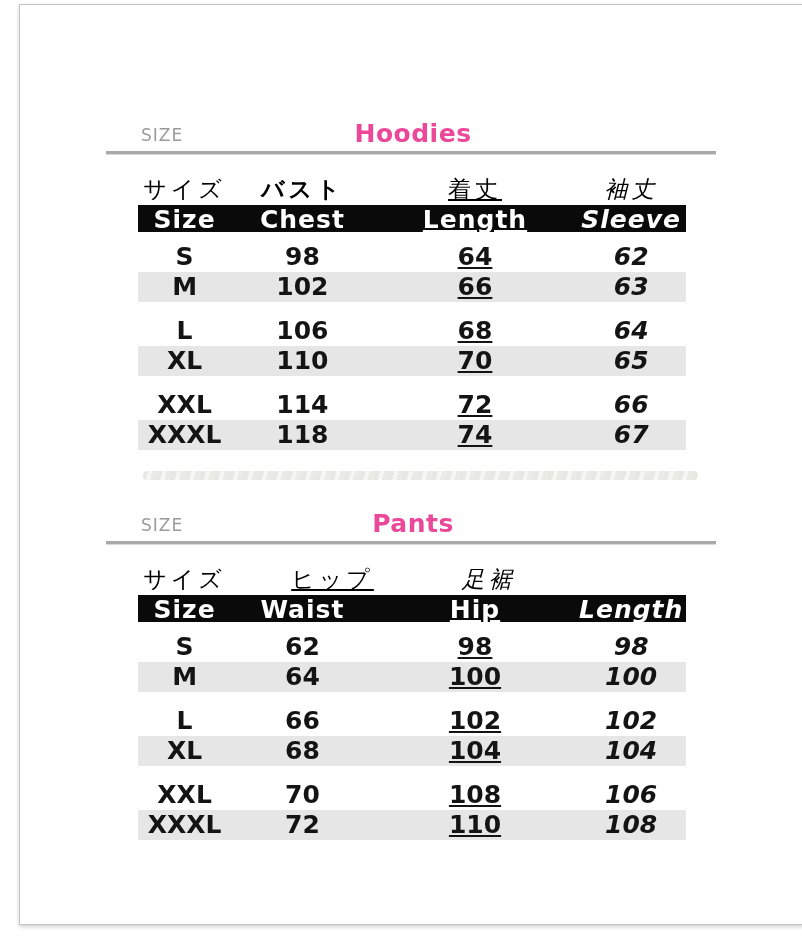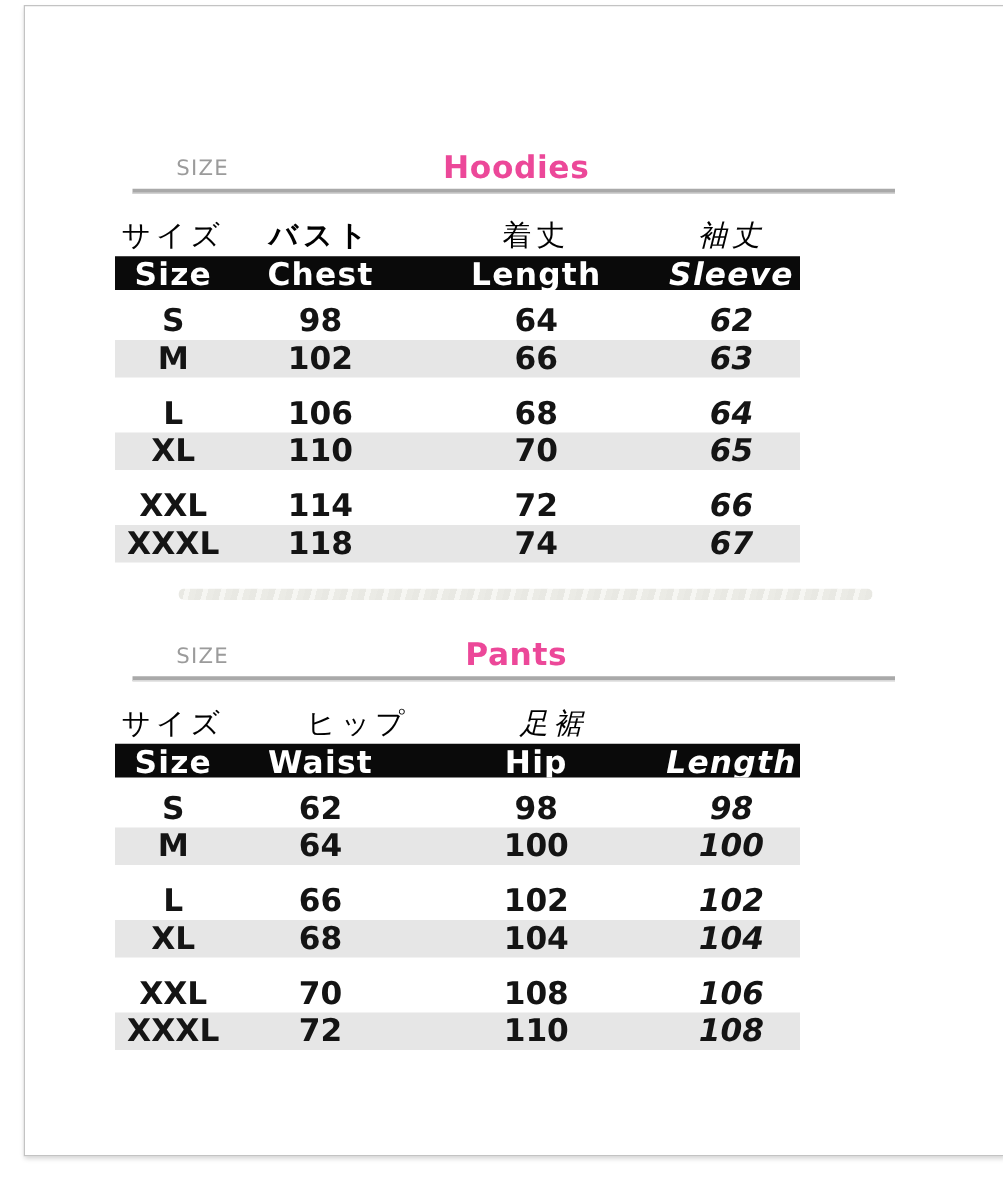--- a/index.html
+++ b/index.html
@@ -25,42 +25,42 @@
     font-size:17px;letter-spacing:1px;color:var(--label_gray);
   }
   .section-title{
     position:absolute;left:0;width:100%;text-align:center;top:0;
     font-size:25px;font-weight:700;color:#ec4899;letter-spacing:0.5px;
   }
   .divider{
     margin-left:86px;width:610px;height:4px;
     background:var(--divider_gray);border-bottom:1px solid #d9d9d9;
   }
-  .table{margin-left:72px;width:548px;}
+  .table{margin-left:118px;width:548px;}
   .jp-row{display:flex;margin-top:20px;height:28px;}
   .jp-row .cell{
     font-size:23px;color:#000;letter-spacing:4px;line-height:28px;
   }
   .en-bar{
     display:flex;height:27px;overflow:hidden;margin-top:2px;
     background:var(--accent_black);color:#ffffff;
   }
   .en-bar .cell{
     font-size:25px;font-weight:700;letter-spacing:1px;line-height:30px;
   }
   .trow{display:flex;height:30px;}
   .trow .cell{
     font-size:25px;font-weight:700;color:#141414;line-height:30px;
   }
   .trow.band{background:var(--row_band);}
   .trow.gap{margin-top:14px;}
   .cell{text-align:center;}
   .c1{width:17%;}
   .c2{width:26%;font-weight:bold;}
-  .c3{width:37%;}
+  .c3{width:37%;text-decoration:underline;}
   .c4{width:20%;font-style:italic;}
   .squiggle{
     position:absolute;left:123px;top:466px;width:555px;height:9px;
     background:repeating-linear-gradient(105deg,#e6e6e0 0 5px,#f5f5f1 5px 9px,#e9e9e3 9px 14px);
     border-radius:4px;opacity:0.9;
   }
 </style>
 </head>
 <body>
 

